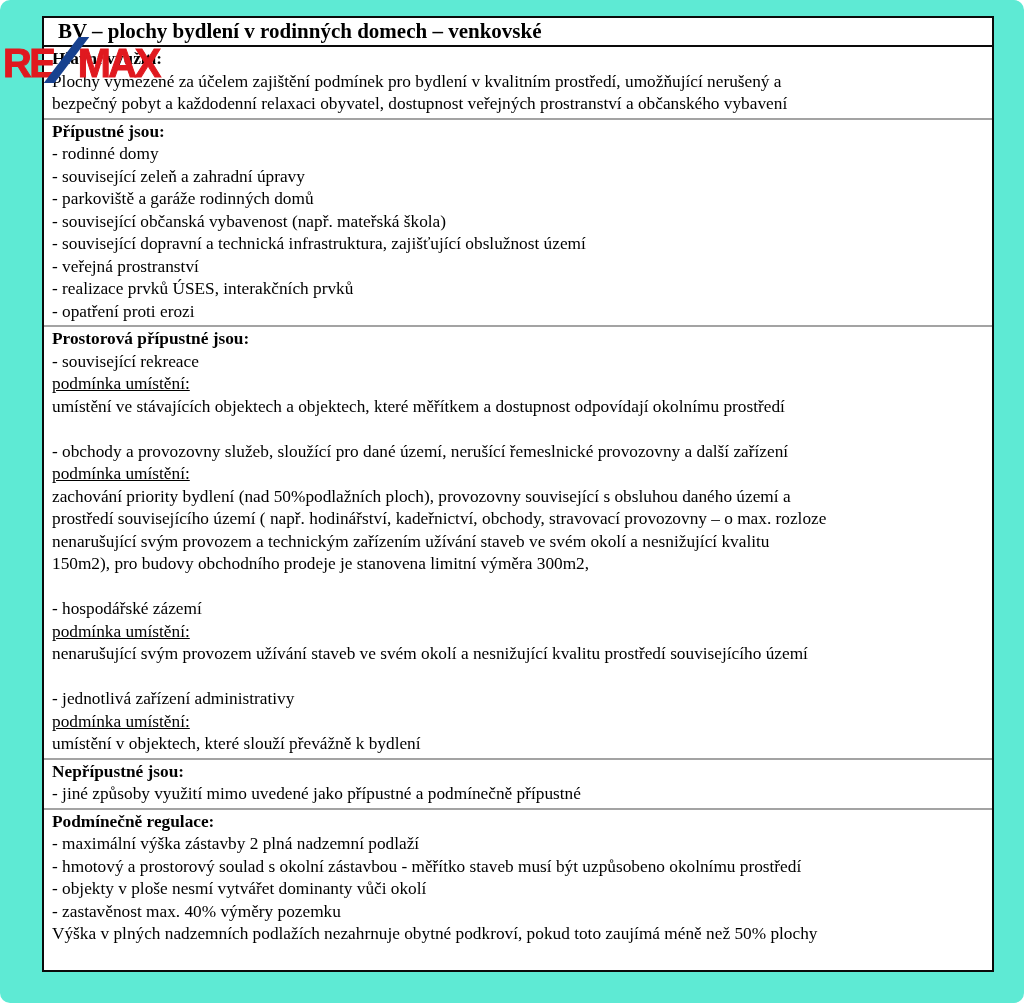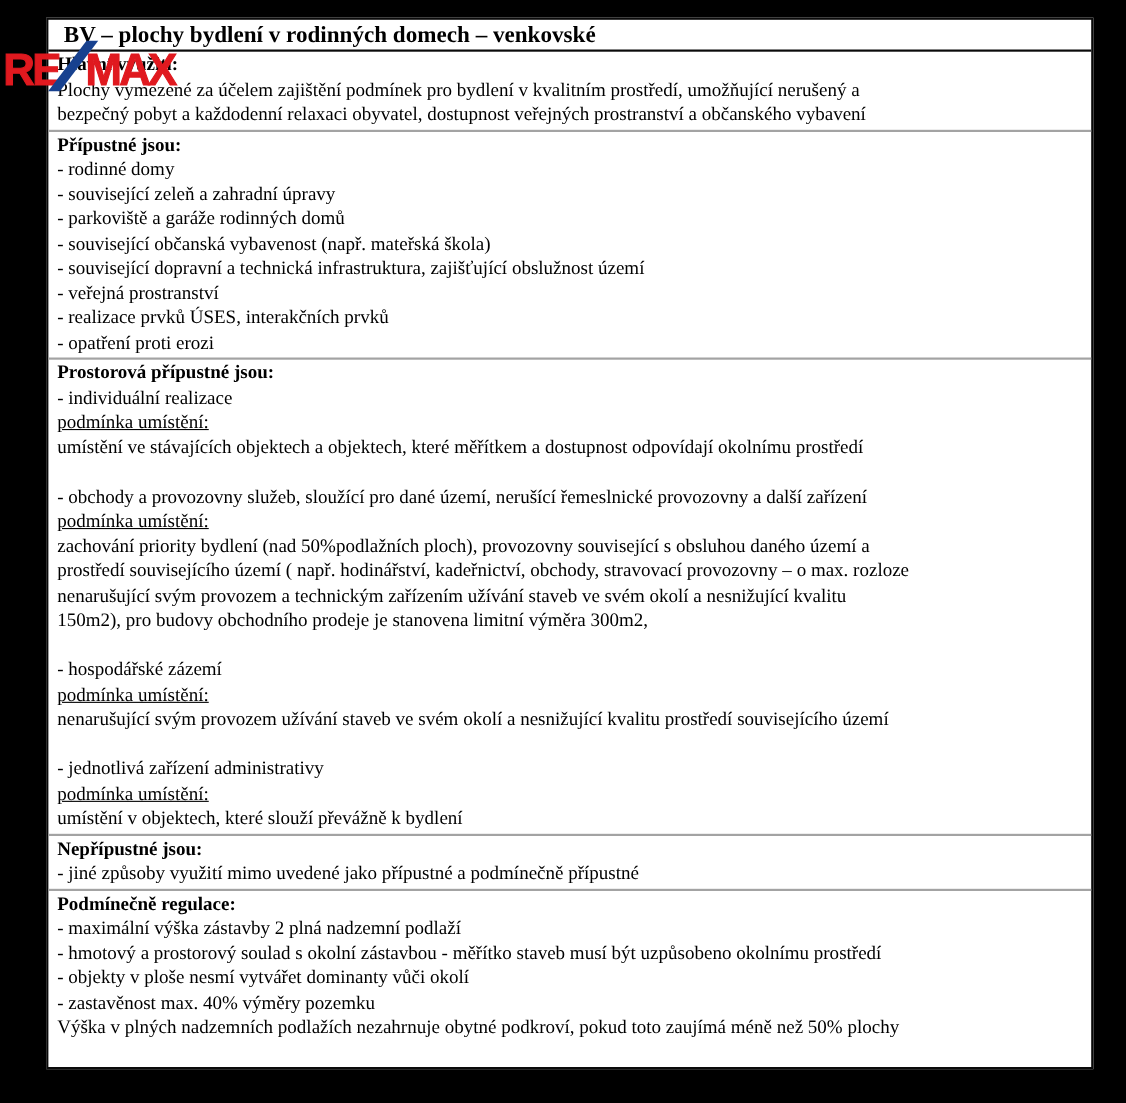--- a/index.html
+++ b/index.html
@@ -9,21 +9,22 @@
     width: 1024px;
     height: 1003px;
     overflow: hidden;
     font-family: "Liberation Serif", "DejaVu Serif", serif;
     color: #000000;
   }
   .page {
     position: relative;
     width: 1024px;
     height: 1003px;
-    background: #000000;
+    background: #5eead4;
+    border-radius: 10px;
   }
   .doc-table {
     position: absolute;
     left: 42px;
     top: 16px;
     width: 948px;
     border: 2px solid #0a0a0a;
     background: #ffffff;
   }
   .title-row {
@@ -103,21 +104,21 @@
           <div class="line">- související zeleň a zahradní úpravy</div>
           <div class="line">- parkoviště a garáže rodinných domů</div>
           <div class="line">- související občanská vybavenost (např. mateřská škola)</div>
           <div class="line">- související dopravní a technická infrastruktura, zajišťující obslužnost území</div>
           <div class="line">- veřejná prostranství</div>
           <div class="line">- realizace prvků ÚSES, interakčních prvků</div>
           <div class="line">- opatření proti erozi</div>
         </div>
         <div class="section-row">
           <div class="line section-header">Prostorová přípustné jsou:</div>
-          <div class="line">- individuální realizace</div>
+          <div class="line">- související rekreace</div>
           <div class="line underline">podmínka umístění:</div>
           <div class="line">umístění ve stávajících objektech a objektech, které měřítkem a dostupnost odpovídají okolnímu prostředí</div>
           <div class="line blank"></div>
           <div class="line">- obchody a provozovny služeb, sloužící pro dané území, nerušící řemeslnické provozovny a další zařízení</div>
           <div class="line underline">podmínka umístění:</div>
           <div class="line">zachování priority bydlení (nad 50%podlažních ploch), provozovny související s obsluhou daného území a</div>
           <div class="line">prostředí souvisejícího území ( např. hodinářství, kadeřnictví, obchody, stravovací provozovny – o max. rozloze</div>
           <div class="line">nenarušující svým provozem a technickým zařízením užívání staveb ve svém okolí a nesnižující kvalitu</div>
           <div class="line">150m2), pro budovy obchodního prodeje je stanovena limitní výměra 300m2,</div>
           <div class="line blank"></div>

